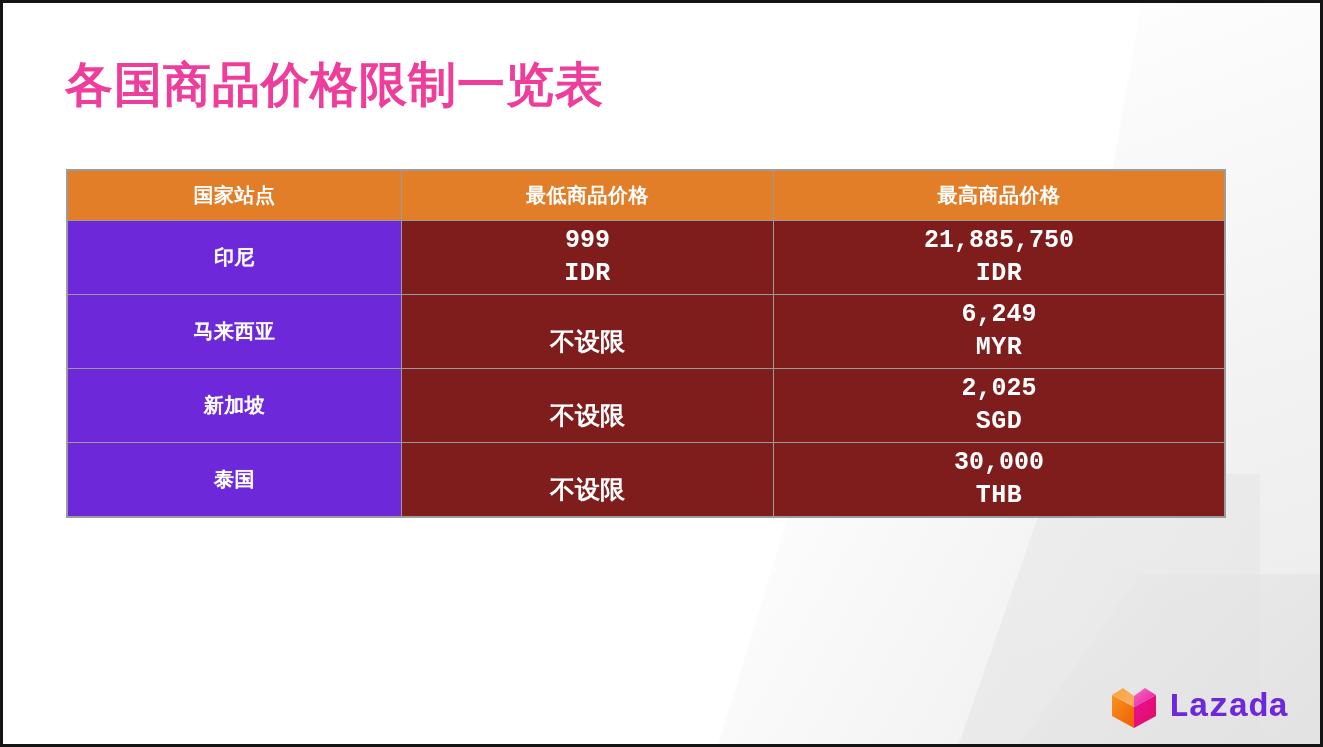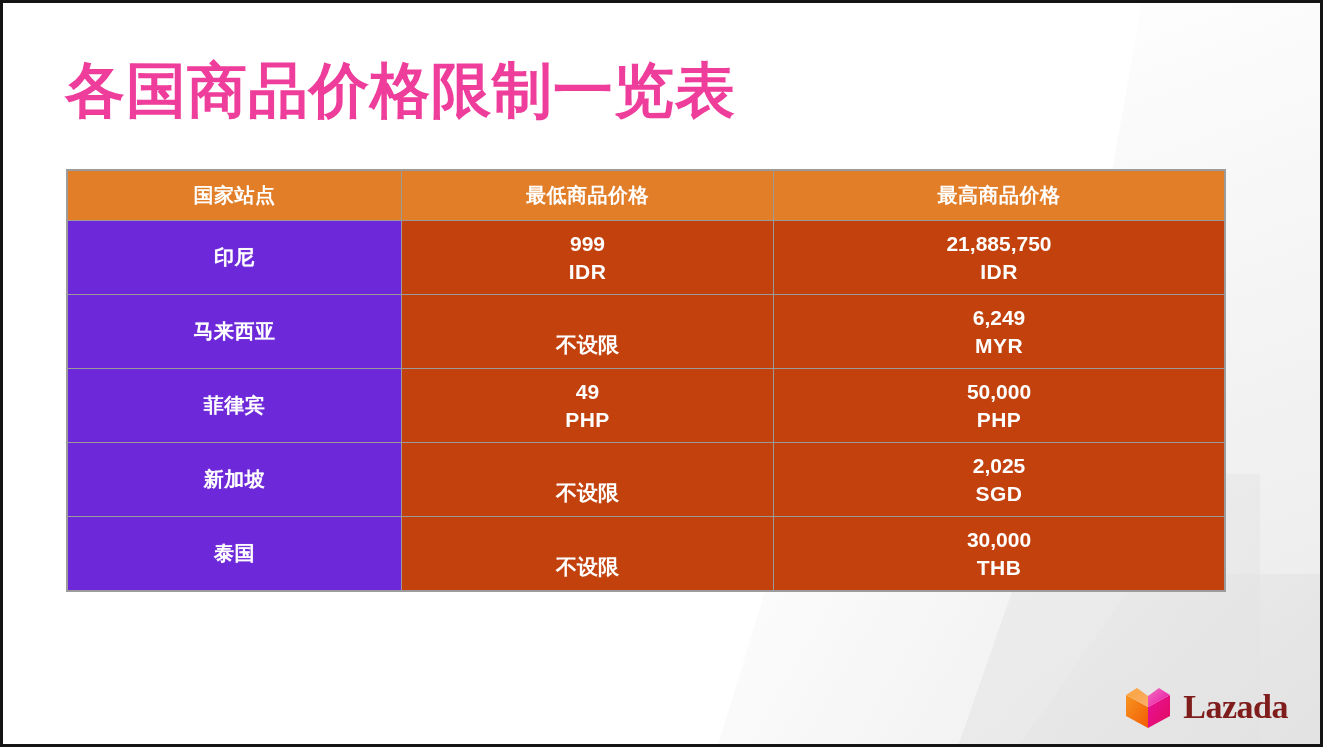--- a/index.html
+++ b/index.html
@@ -43,21 +43,21 @@
     width: 300px; height: 170px;
     background: linear-gradient(135deg, rgba(245,245,245,0) 0%, rgba(226,226,226,.95) 100%);
     clip-path: polygon(40% 0%, 100% 0%, 100% 100%, 0% 100%);
   }
 
   
   #title {
     position: absolute;
     left: 62px;
     top: 56px;
-    font-size: 60px;
+    font-size: 48px;
     line-height: 1.05;
     font-weight: 900;
     letter-spacing: 1px;
     color: #EE3D9B;
     white-space: nowrap;
     font-family: "DejaVu Sans", "Liberation Sans", sans-serif;
   }
 
   
   #price-table {
@@ -94,47 +94,48 @@
     background: #6d28d9;
     color: #ffffff;
     height: 74px;
     font-size: 20px;
     font-weight: 700;
     letter-spacing: .5px;
     text-shadow: 0 0 1px rgba(255,255,255,.4);
   }
 
   #price-table td.value {
-    background: #c2410c;
+    background: #7f1d1d;
     color: #ffffff;
     height: 74px;
-    font-size: 21px;
+    font-size: 25px;
     font-weight: 700;
     line-height: 1.3;
+    font-family: Liberation Mono, monospace;
   }
   #price-table td.value .amount { display: block; }
   #price-table td.value .cur    { display: block; letter-spacing: .5px; text-align: center; }
   #price-table td.value.single .amount { display: block; margin-top: 26px; }
 
   
   #logo {
     position: absolute;
     right: 32px;
     bottom: 16px;
     display: flex;
     align-items: center;
     gap: 12px;
   }
   #logo .mark { width: 46px; height: 42px; display: block; }
   #logo .wordmark {
     font-size: 34px;
     font-weight: 700;
-    color: #7f1d1d;
+    color: #6d28d9;
     letter-spacing: -.5px;
-    font-family: Liberation Serif, serif;
+    font-family: Liberation Mono, monospace;
   }
 </style>
 </head>
 <body>
 
 <div id="slide">
 
   <div class="bg-shape bg-shape-a"></div>
   <div class="bg-shape bg-shape-b"></div>
   <div class="bg-shape bg-shape-c"></div>
@@ -170,31 +171,20 @@
           <td class="country">马来西亚</td>
           <td class="value single">
             <span class="amount">不设限</span>
           </td>
           <td class="value">
             <span class="amount">6,249</span>
             <span class="cur">MYR</span>
           </td>
         </tr>
         <tr>
-          <td class="country">菲律宾</td>
-          <td class="value">
-            <span class="amount">49</span>
-            <span class="cur">PHP</span>
-          </td>
-          <td class="value">
-            <span class="amount">50,000</span>
-            <span class="cur">PHP</span>
-          </td>
-        </tr>
-        <tr>
           <td class="country">新加坡</td>
           <td class="value single">
             <span class="amount">不设限</span>
           </td>
           <td class="value">
             <span class="amount">2,025</span>
             <span class="cur">SGD</span>
           </td>
         </tr>
         <tr>

